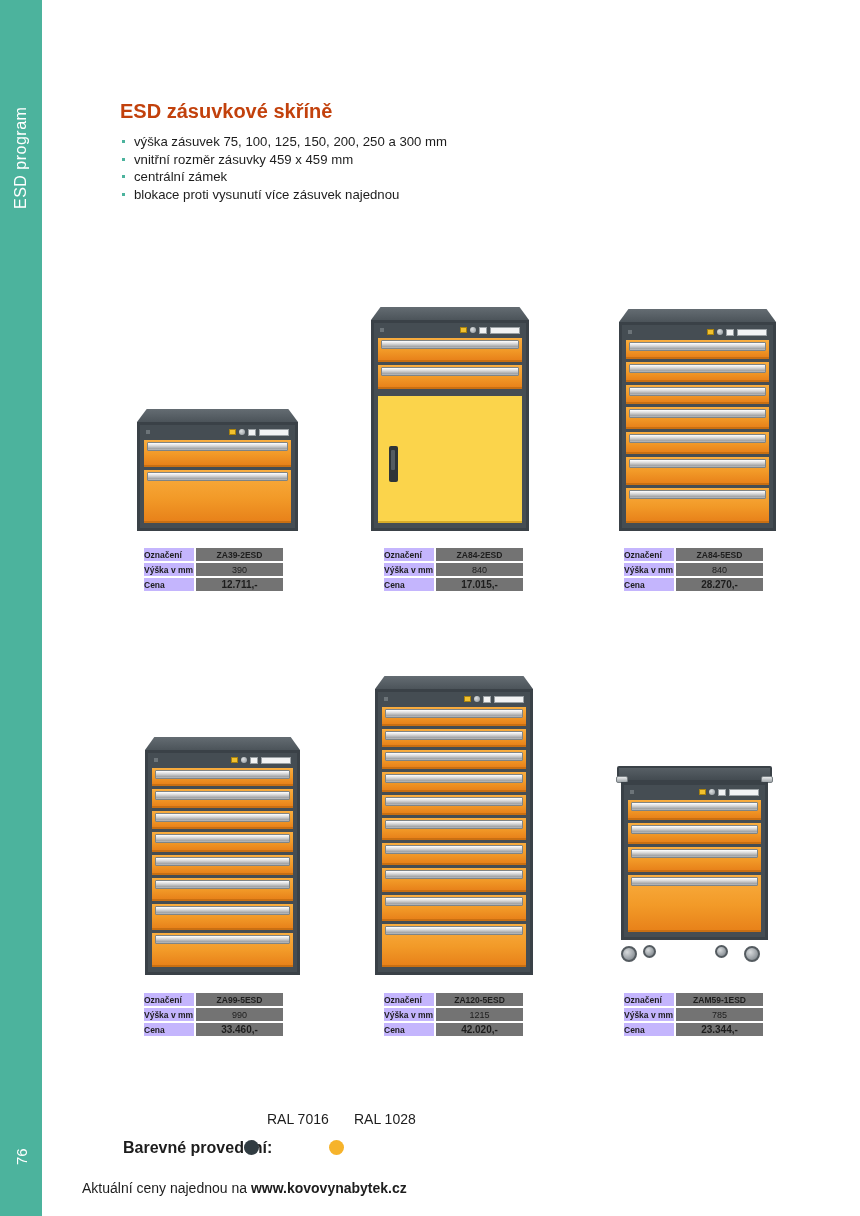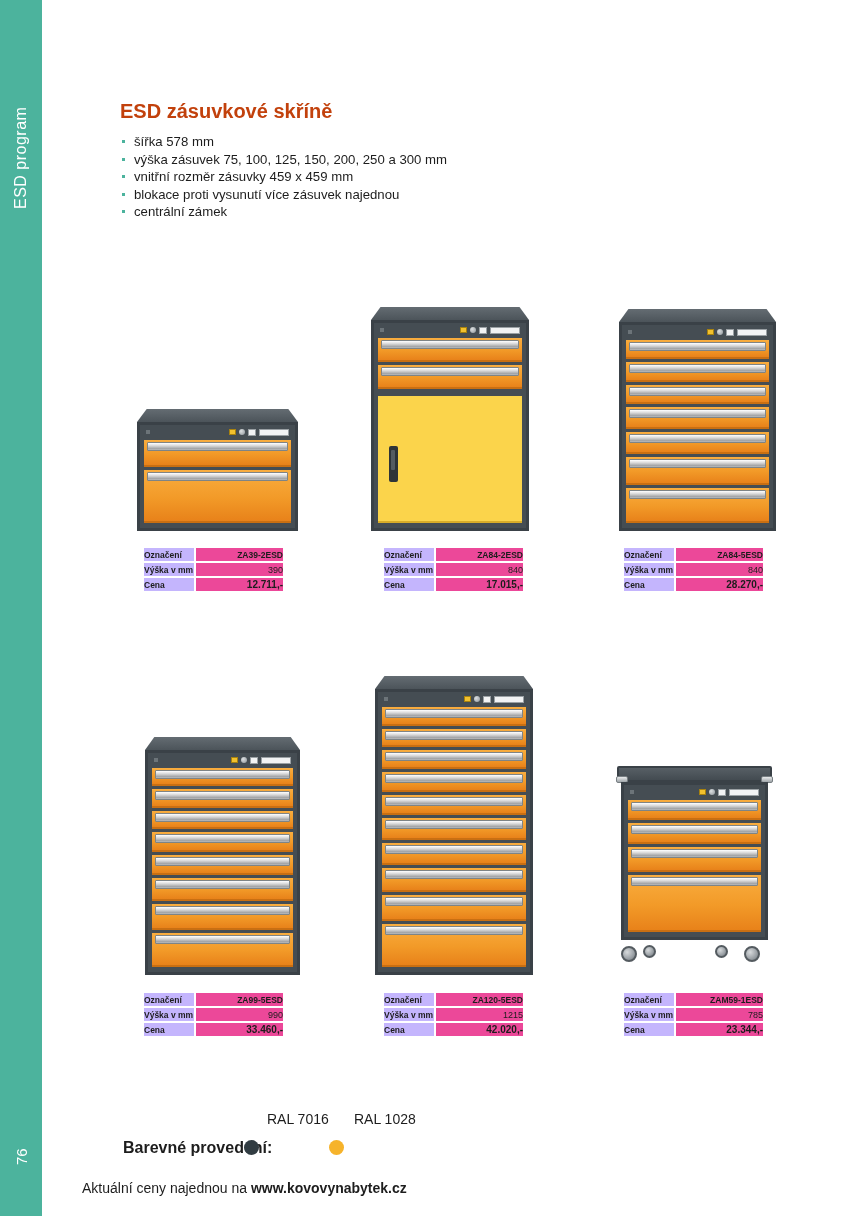--- a/index.html
+++ b/index.html
@@ -53,21 +53,21 @@
   .caster{position:absolute;bottom:0;width:16px;height:16px;border-radius:50%;
           background:radial-gradient(circle at 35% 35%,#D7DADC,#9AA0A5 60%,#6F767B);border:2px solid #545B60;box-sizing:border-box;}
   .caster::before{content:"";position:absolute;left:4px;top:-5px;width:5px;height:6px;background:#59616
 6;}
   .caster.back{bottom:4px;width:13px;height:13px;}
 
   
   table.spec{position:absolute;border-collapse:separate;border-spacing:2px;background:#ffffff;}
   table.spec td{height:13px;padding:0;vertical-align:middle;font-size:8.5px;}
   td.lbl{width:50px;background:#c4b5fd;font-weight:bold;padding-left:6px;}
-  td.val{width:87px;background:#ec4899;text-align:right;}
+  td.val{width:87px;background:#737373;text-align:center;}
   td.val.code{font-weight:bold;}
   td.val.num{font-size:9px;}
   td.val.price{font-weight:bold;font-size:10px;}
 
   
   .legend-label{position:absolute;left:123px;top:1139px;font-size:16px;font-weight:bold;}
   .swatch-dot{position:absolute;width:15px;height:15px;border-radius:50%;top:1140px;}
   .dot1{left:244px;} .dot2{left:329px;}
   .swatch-name{position:absolute;top:1111px;font-size:14px;}
   .name1{left:267px;} .name2{left:354px;}
@@ -79,25 +79,24 @@
 
 <div id="page">
 
   <div class="sidebar">
     <div class="vtext program-label">ESD program</div>
     <div class="vtext page-number">76</div>
   </div>
 
   <div class="title">ESD zásuvkové skříně</div>
   <ul class="bullets">
-    <li>šířka 578 mm</li>
     <li>výška zásuvek 75, 100, 125, 150, 200, 250 a 300 mm</li>
     <li>vnitřní rozměr zásuvky 459 x 459 mm</li>
+    <li>centrální zámek</li>
     <li>blokace proti vysunutí více zásuvek najednou</li>
-    <li>centrální zámek</li>
   </ul>
 
   <div class="cabinet" style="left:137px;top:409px;width:161px;height:122px;">
     <div class="cab-top"></div>
     <div class="cab-body">
       <div class="ctrl">
         <span class="hinge-dot"></span>
         <span class="esd-label"></span>
         <span class="lock"></span>
         <span class="plate-sm"></span>

